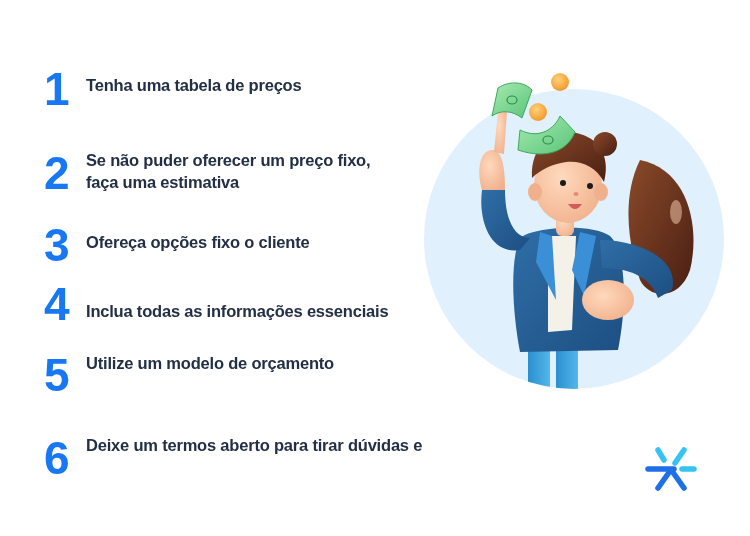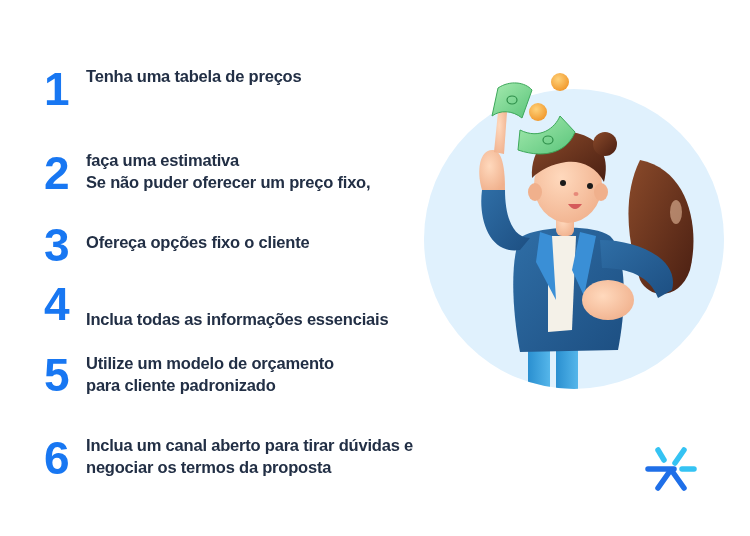--- a/index.html
+++ b/index.html
@@ -22,60 +22,58 @@
     }
     .illustration { position: absolute; left: 420px; top: 60px; width: 320px; height: 340px; }
     .logo { position: absolute; left: 644px; top: 444px; width: 54px; height: 50px; }
   </style>
 </head>
 <body>
 
 <div class="tips">
   <div class="tip">
     <span class="tip-num" style="top:66px">1</span>
-    <div class="tip-text" style="top:65px">
+    <div class="tip-text" style="top:74px">
       <div>Tenha uma tabela de preços</div>
     </div>
   </div>
 
   <div class="tip">
     <span class="tip-num" style="top:150px">2</span>
     <div class="tip-text" style="top:149px">
+      <div>Se não puder oferecer um preço fixo,</div>
       <div>faça uma estimativa</div>
-      <div>Se não puder oferecer um preço fixo,</div>
     </div>
   </div>
 
   <div class="tip">
     <span class="tip-num" style="top:222px">3</span>
     <div class="tip-text" style="top:231px">
       <div>Ofereça opções fixo o cliente</div>
     </div>
   </div>
 
   <div class="tip">
     <span class="tip-num" style="top:281px">4</span>
-    <div class="tip-text" style="top:308px">
+    <div class="tip-text" style="top:300px">
       <div>Inclua todas as informações essenciais</div>
     </div>
   </div>
 
   <div class="tip">
     <span class="tip-num" style="top:352px">5</span>
     <div class="tip-text" style="top:352px">
       <div>Utilize um modelo de orçamento</div>
-      <div>para cliente padronizado</div>
     </div>
   </div>
 
   <div class="tip">
     <span class="tip-num" style="top:435px">6</span>
     <div class="tip-text" style="top:434px">
-      <div>Inclua um canal aberto para tirar dúvidas e</div>
-      <div>negociar os termos da proposta</div>
+      <div>Deixe um termos aberto para tirar dúvidas e</div>
     </div>
   </div>
 </div>
 
 <svg class="illustration" viewBox="420 60 320 340" xmlns="http://www.w3.org/2000/svg">
   <defs>
     <linearGradient id="jacket" x1="0" y1="0" x2="1" y2="1">
       <stop offset="0" stop-color="#2f6ea6"></stop>
       <stop offset="1" stop-color="#1d4f82"></stop>
     </linearGradient>

